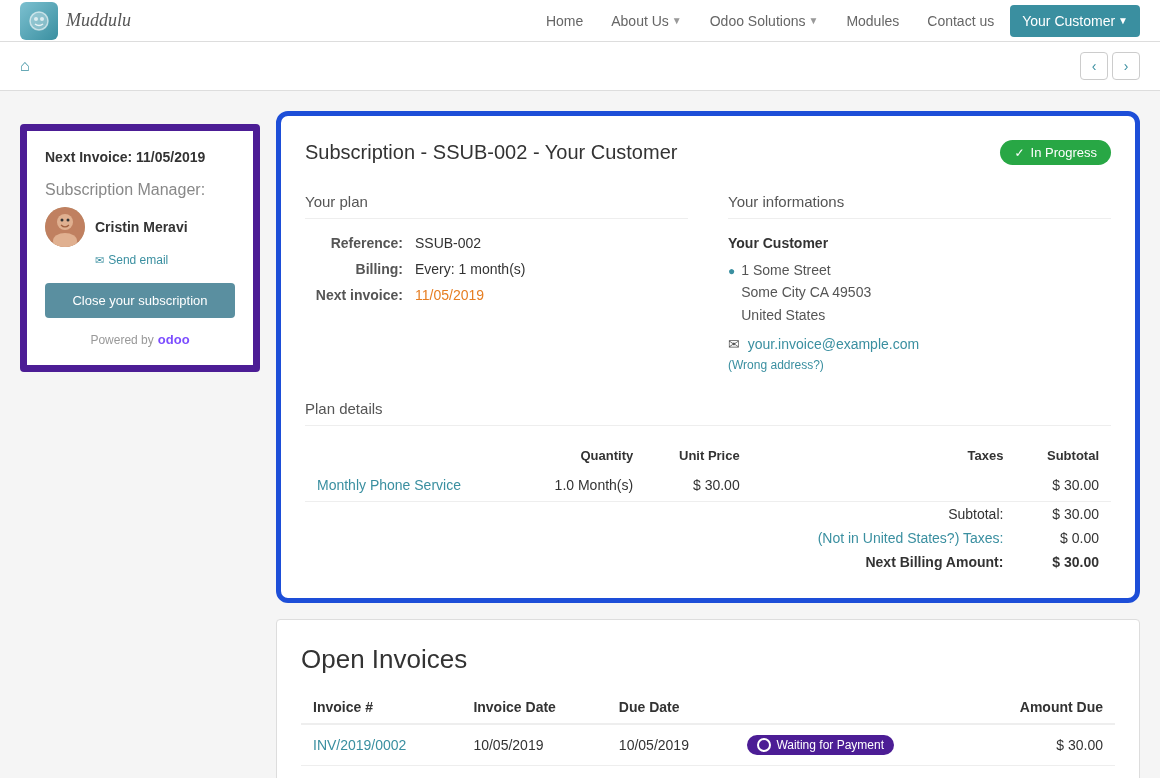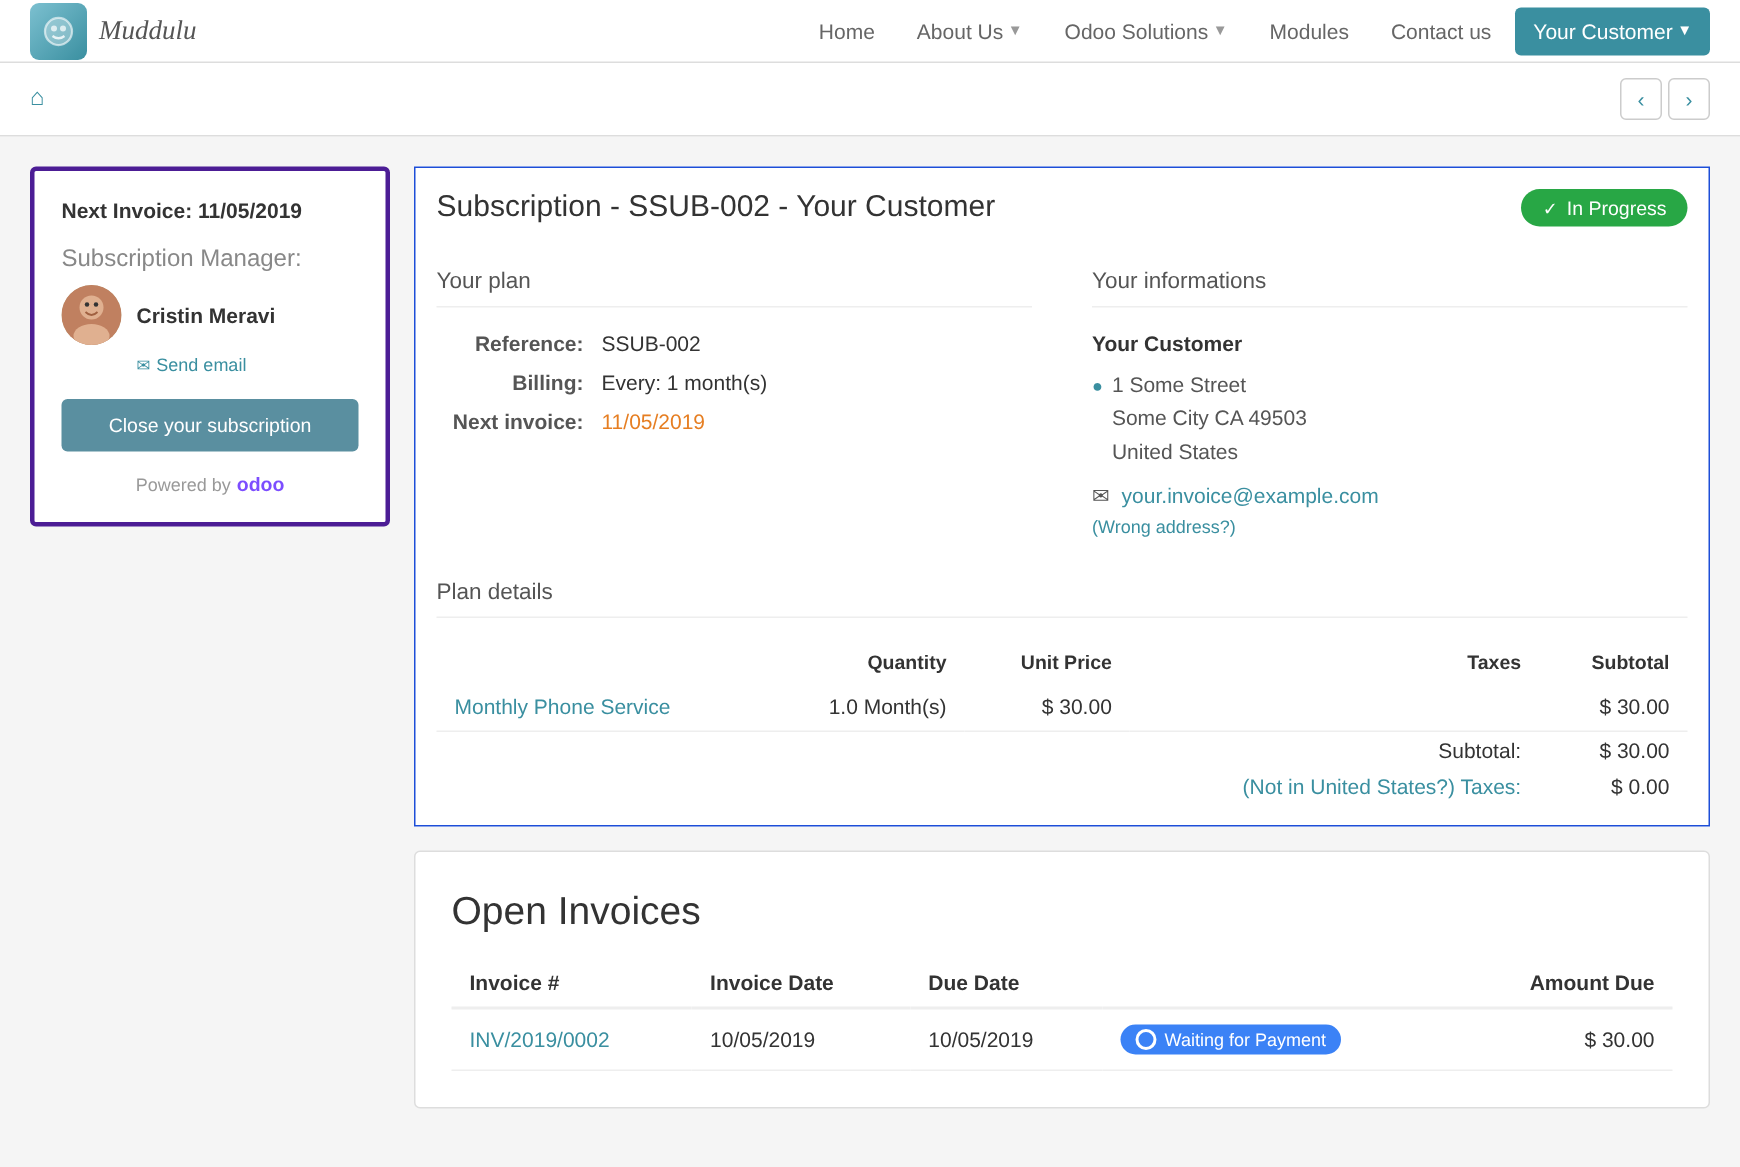--- a/index.html
+++ b/index.html
@@ -75,24 +75,25 @@
       gap: 0;
       padding: 20px;
       align-items: flex-start;
     }
 
     
     .sidebar {
       width: 240px;
       min-width: 240px;
       background: #fff;
-      border: 3px solid #4c1d95;
+      border: 7px solid #4c1d95;
       border-radius: 4px;
       padding: 18px;
       margin-right: 16px;
+      margin-top: 13px;
     }
     .sidebar-next-invoice {
       font-weight: bold;
       font-size: 14px;
       color: #333;
       margin-bottom: 16px;
     }
     .sidebar-manager-label {
       color: #888;
       font-size: 16px;
@@ -144,23 +145,23 @@
       font-weight: bold;
       font-size: 13px;
     }
 
     
     .main-content { flex: 1; }
 
     
     .subscription-card {
       background: #fff;
-      border: 1px solid #1d4ed8;
-      border-radius: 0;
-      padding: 14px;
+      border: 5px solid #1d4ed8;
+      border-radius: 12px;
+      padding: 24px;
       margin-bottom: 16px;
     }
     .subscription-header {
       display: flex;
       align-items: center;
       justify-content: space-between;
       margin-bottom: 28px;
     }
     .subscription-title {
       font-size: 20px;
@@ -261,21 +262,21 @@
       border-bottom: 2px solid #eee;
     }
     .invoices-table th:last-child { text-align: right; }
     .invoices-table td {
       padding: 10px 12px;
       border-bottom: 1px solid #eee;
     }
     .invoices-table td:last-child { text-align: right; }
     .inv-link { color: #3a8fa0; }
     .waiting-badge {
-      background: #3b82f6;
+      background: #4c1d95;
       color: #fff;
       padding: 3px 10px;
       border-radius: 12px;
       font-size: 12px;
       display: inline-flex;
       align-items: center;
       gap: 5px;
     }
     .waiting-circle { 
       width: 14px; height: 14px;
@@ -440,20 +441,25 @@
             <tr class="subtotal-row">
               <td colspan="3"></td>
               <td class="subtotal-label">Subtotal:</td>
               <td>$ 30.00</td>
             </tr>
             <tr class="subtotal-row">
               <td colspan="3"></td>
               <td style="color:#3a8fa0;">(Not in United States?) Taxes:</td>
               <td>$ 0.00</td>
             </tr>
+            <tr class="next-billing-row">
+              <td colspan="3"></td>
+              <td>Next Billing Amount:</td>
+              <td>$ 30.00</td>
+            </tr>
           </tbody>
         </table>
       </div>
     </div>
 
     <div class="invoices-card">
       <div class="invoices-title">Open Invoices</div>
       <table class="invoices-table">
         <thead>
           <tr>

